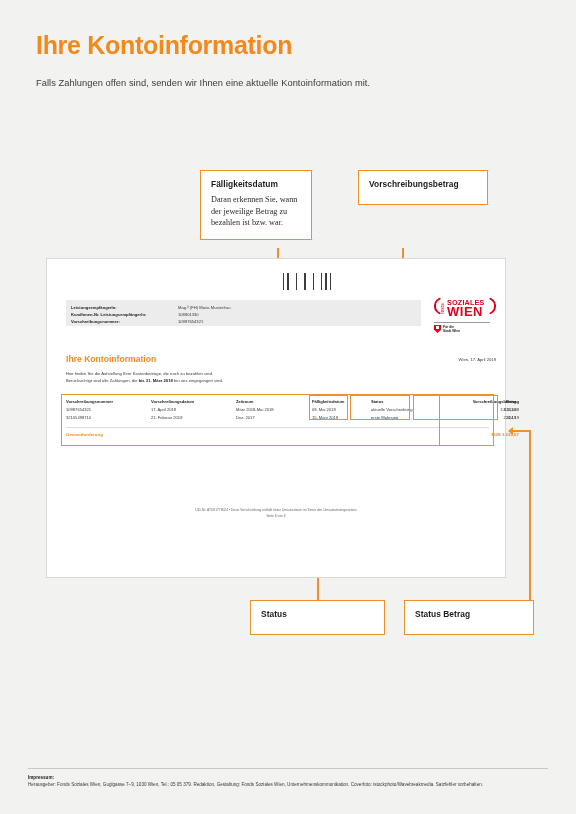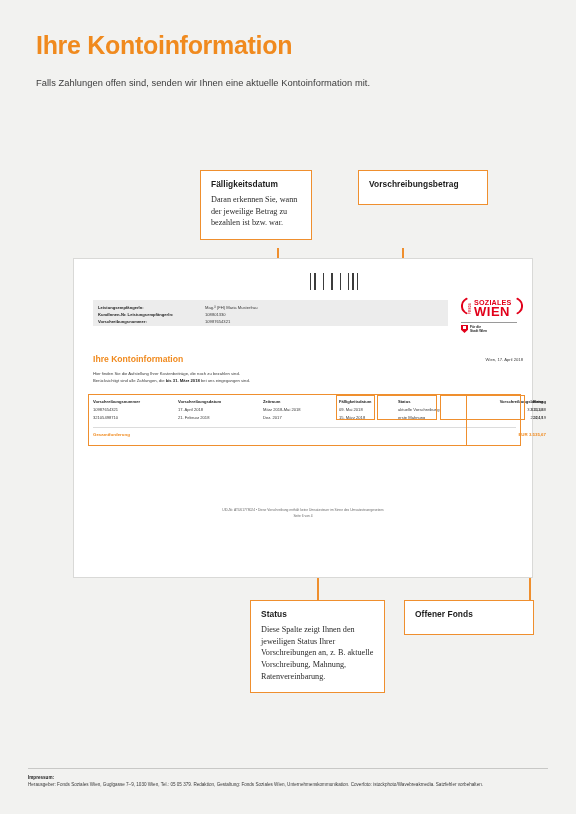--- a/index.html
+++ b/index.html
@@ -65,21 +65,21 @@
     border-bottom: 5.5px solid #ef8f2e;
   }
   .arrow-left {
     border-top: 4px solid transparent;
     border-bottom: 4px solid transparent;
     border-right: 5.5px solid #ef8f2e;
   }
 
   
   #sheet {
-    position: absolute; left: 73px; top: 258px;
+    position: absolute; left: 46px; top: 258px;
     width: 460px; height: 320px;
     background: #ffffff;
     border: 1px solid #d9d9d7;
   }
 
   .barcode { position: absolute; left: 236px; top: 14px; display: flex; align-items: flex-end; height: 17px; }
   .barcode i { display: block; background: #3c3c3c; margin-right: 3px; }
 
   .addr-block {
     position: absolute; left: 19px; top: 41px; width: 355px; height: 26px;
@@ -201,25 +201,24 @@
     <div class="callout-title">Fälligkeitsdatum</div>
     <div class="callout-body">Daran erkennen Sie, wann der jeweilige Betrag zu bezahlen ist bzw. war.</div>
   </div>
 
   <div class="callout" id="callout-vorschreibung">
     <div class="callout-title">Vorschreibungsbetrag</div>
   </div>
 
   <div class="callout" id="callout-status">
     <div class="callout-title">Status</div>
-    <div class="callout-body">Diese Spalte zeigt Ihnen den jeweiligen Status Ihrer Vorschreibungen an, z. B. aktuelle Vorschreibung, Mahnung, Ratenvereinbarung.</div>
   </div>
 
   <div class="callout" id="callout-offener">
-    <div class="callout-title">Offener Fonds</div>
+    <div class="callout-title">Status Betrag</div>
   </div>
 
   <div id="sheet">
 
     <div class="barcode">
       <i style="width:1.4px;height:17px;"></i>
       <i style="width:1.4px;height:17px;margin-right:7px;"></i>
       <i style="width:1.4px;height:17px;margin-right:7px;"></i>
       <i style="width:1.4px;height:17px;margin-right:7px;"></i>
       <i style="width:1.4px;height:17px;margin-right:7px;"></i>

